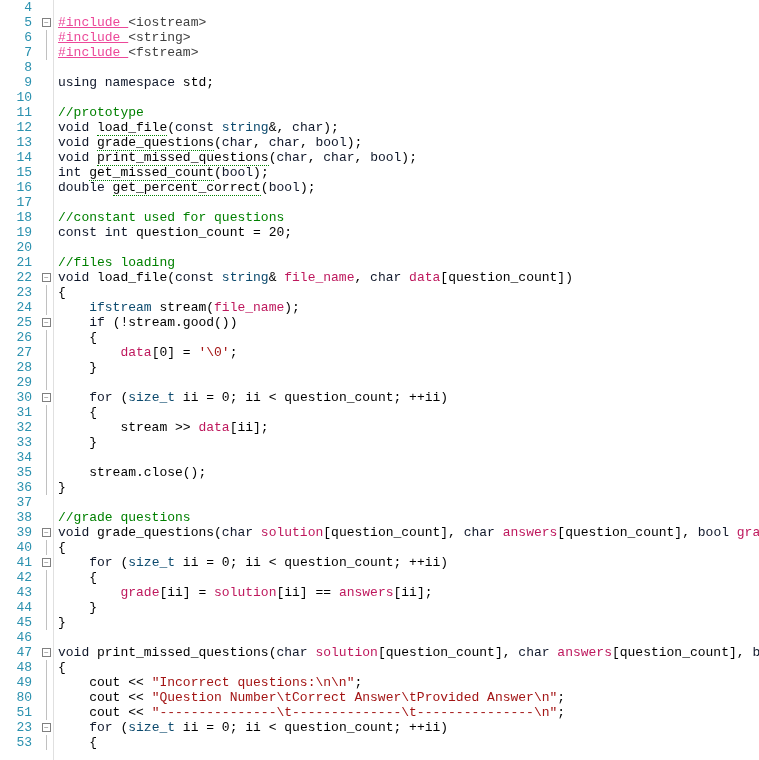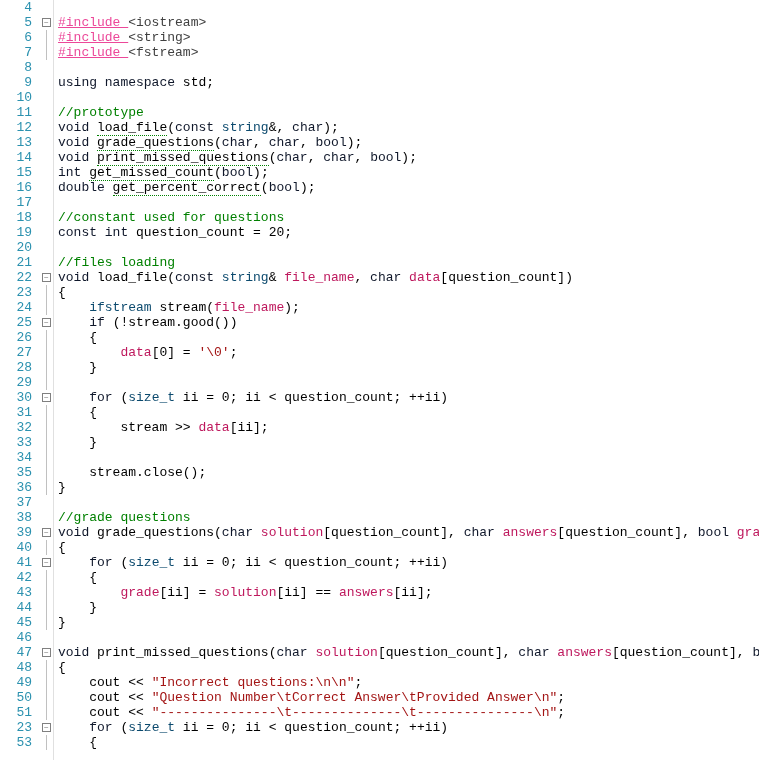--- a/index.html
+++ b/index.html
@@ -122,21 +122,21 @@
     <div class="lineno">40</div>
     <div class="lineno">41</div>
     <div class="lineno">42</div>
     <div class="lineno">43</div>
     <div class="lineno">44</div>
     <div class="lineno">45</div>
     <div class="lineno">46</div>
     <div class="lineno">47</div>
     <div class="lineno">48</div>
     <div class="lineno">49</div>
-    <div class="lineno">50</div>
+    <div class="lineno">80</div>
     <div class="lineno">51</div>
     <div class="lineno">23</div>
     <div class="lineno">53</div>
   </div>
 <div class="fold-gutter">
     <div class="fold"></div>
     <div class="fold">
       <div class="fold-box">−</div>
     </div>
     <div class="fold">

